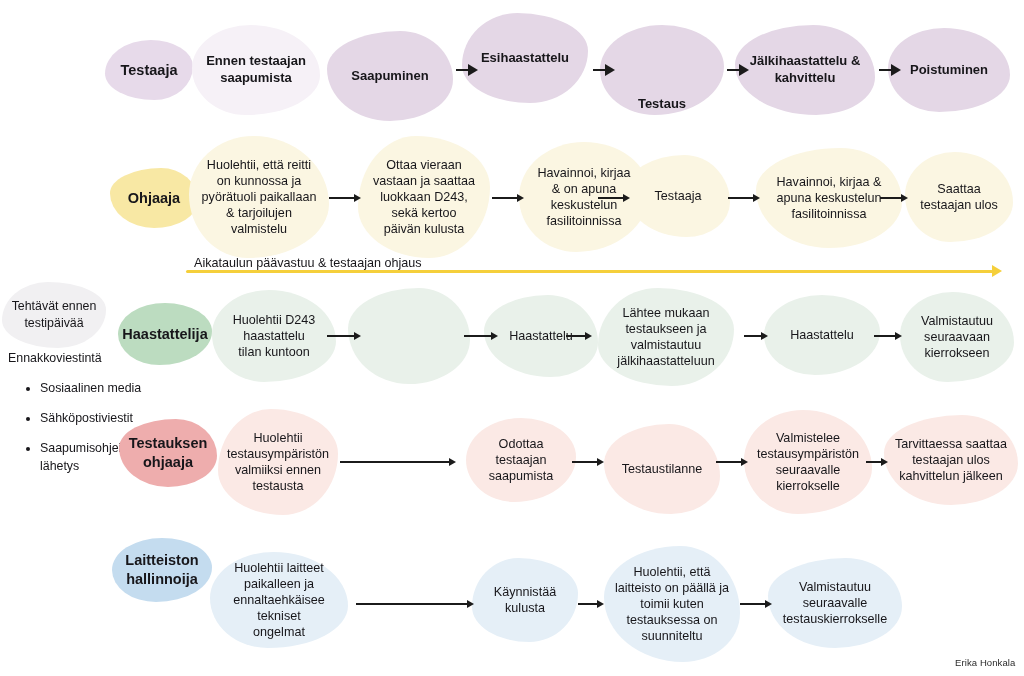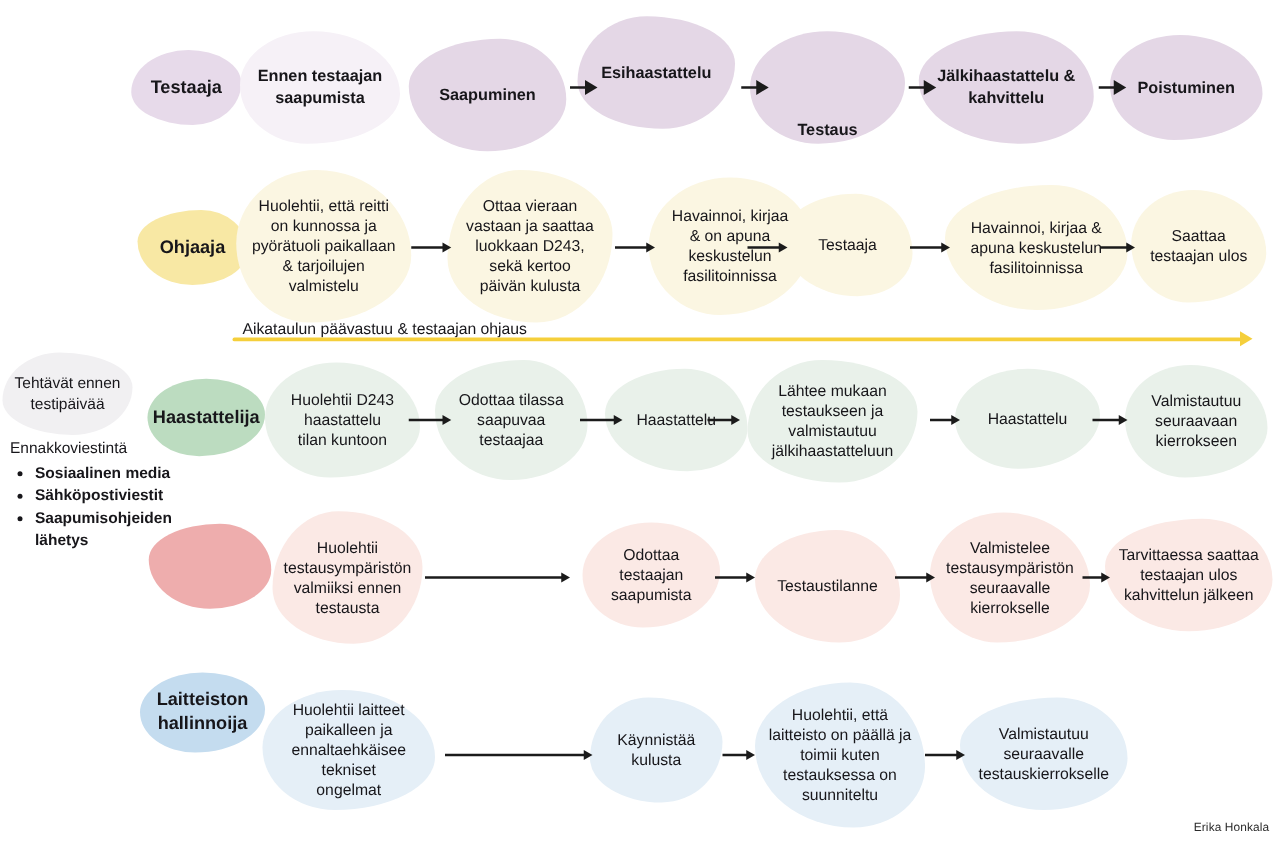--- a/index.html
+++ b/index.html
@@ -121,21 +121,21 @@
   .side-note {
     position: absolute;
     font-size: 12.4px;
     line-height: 1.45;
   }
   .side-note ul {
     margin: 2px 0 0 0;
     padding-left: 20px;
     list-style: disc;
   }
-  .side-note li { margin: 0; padding: 0; font-weight: bold; }
+  .side-note li { margin: 12px; padding: 0; }
   .side-head {
     position: absolute;
     font-size: 12.4px;
     line-height: 1.35;
   }
 
   .credit {
     position: absolute;
     font-size: 9.5px;
     color: #2b2b2b;
@@ -301,23 +301,20 @@
 haastattelu
 tilan kuntoon</div>
   </div>
   <div class="arrow" style="left:327px; top:329px; width:34px;">
     <div class="line"></div>
       <div class="head"></div>
   </div>
 
   <div class="blob body-text" style="left:348px; top:288px; width:122px; height:96px;">
     <div class="shape s3" style="background:#e9f1ea;"></div>
-    <div class="txt">Odottaa tilassa
-saapuvaa
-testaajaa</div>
   </div>
   <div class="arrow" style="left:464px; top:329px; width:34px;">
     <div class="line"></div>
       <div class="head"></div>
   </div>
 
   <div class="blob body-text" style="left:484px; top:295px; width:114px; height:82px;">
     <div class="shape s6" style="background:#e9f1ea;"></div>
     <div class="txt">Haastattelu</div>
   </div>
@@ -349,20 +346,22 @@
 
   <div class="blob body-text" style="left:900px; top:292px; width:114px; height:90px;">
     <div class="shape s2" style="background:#e9f1ea;"></div>
     <div class="txt">Valmistautuu
 seuraavaan
 kierrokseen</div>
   </div>
 
   <div class="blob role-label s3" style="left:119px; top:419px; width:98px; height:68px;">
     <div class="shape s3" style="background:#eeadad;"></div>
+    <div class="txt">Testauksen
+ohjaaja</div>
   </div>
 
   <div class="blob body-text" style="left:218px; top:409px; width:120px; height:106px;">
     <div class="shape s4" style="background:#fbe9e5;"></div>
     <div class="txt">Huolehtii
 testausympäristön
 valmiiksi ennen
 testausta</div>
   </div>
   <div class="arrow" style="left:340px; top:455px; width:116px;">

